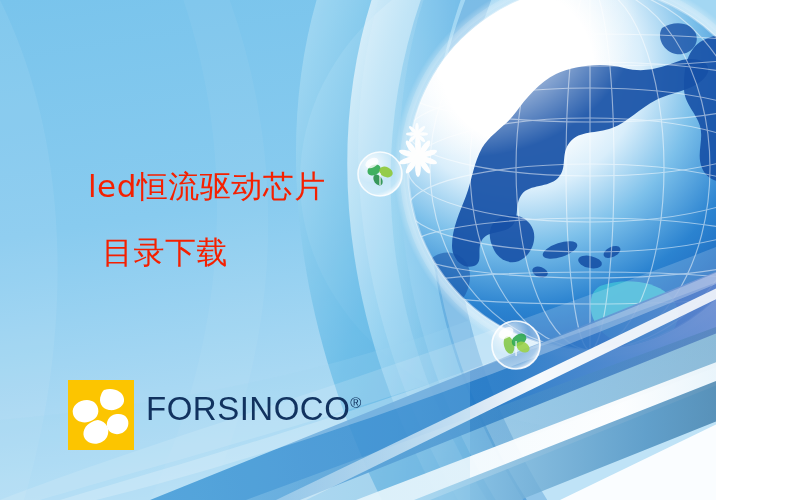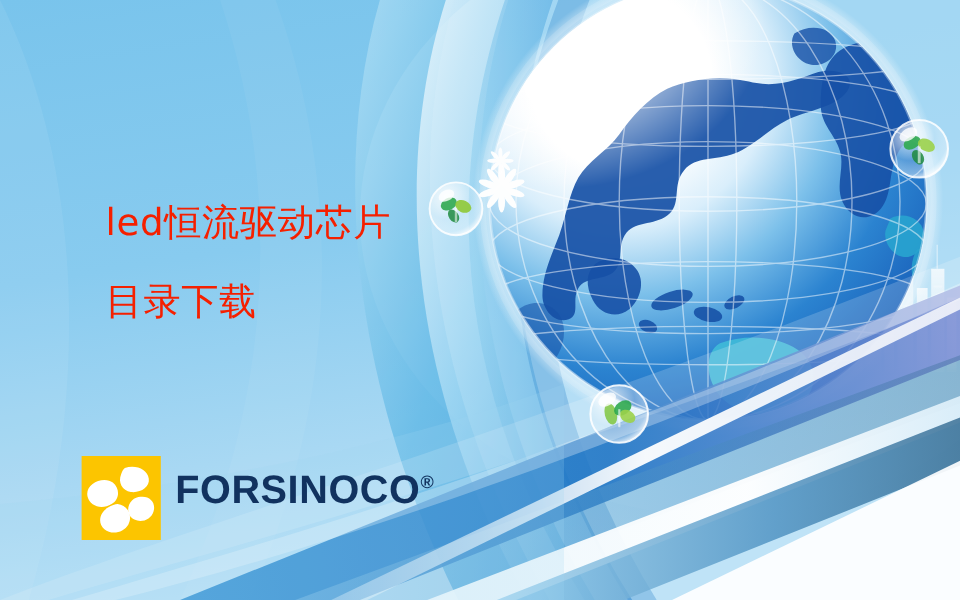--- a/index.html
+++ b/index.html
@@ -2,21 +2,21 @@
 <html><head>
 <meta charset="utf-8">
 <style>
   html, body {
     margin: 0;
     padding: 0;
     background: #ffffff;
   }
   #stage {
     position: relative;
-    width: 800px;
+    width: 716px;
     height: 500px;
     overflow: hidden;
     font-family: "Liberation Sans", sans-serif;
     background: #bef264;
   }
   #bg-svg {
     position: absolute;
     left: 0;
     top: 0;
     width: 800px;
@@ -32,21 +32,21 @@
     z-index: 40;
     color: #f52000;
     font-size: 31px;
     line-height: 42px;
     letter-spacing: 0.5px;
     white-space: nowrap;
     font-family: "DejaVu Sans", "Liberation Sans", sans-serif;
   }
   .headline .line2 {
     display: block;
-    margin-left: 0;
+    margin-left: 14px;
     margin-top: 24px;
   }
 
   
   .logo-lockup {
     position: absolute;
     left: 68px;
     top: 380px;
     z-index: 40;
     display: flex;
@@ -61,21 +61,21 @@
   }
   .logo-mark svg { display: block; }
   .logo-text {
     margin-left: 12px;
     padding-top: 6px;
   }
   .logo-word {
     display: block;
     color: #11325f;
     font-size: 33px;
-    font-weight: bold;
+    font-weight: normal;
     letter-spacing: 0.5px;
     line-height: 34px;
     white-space: nowrap;
     font-family: "Liberation Sans", sans-serif;
   }
   .logo-word .reg {
     font-size: 15px;
     vertical-align: super;
     letter-spacing: 0;
   }

